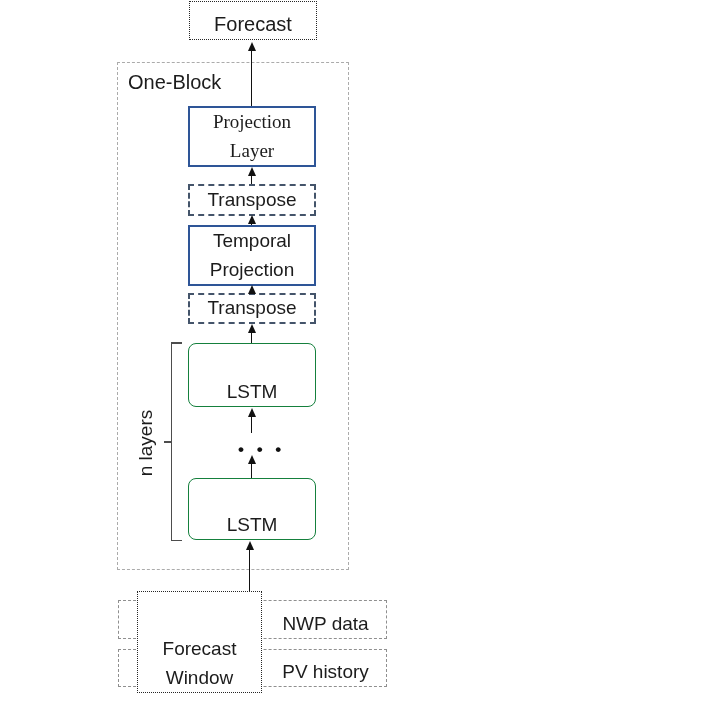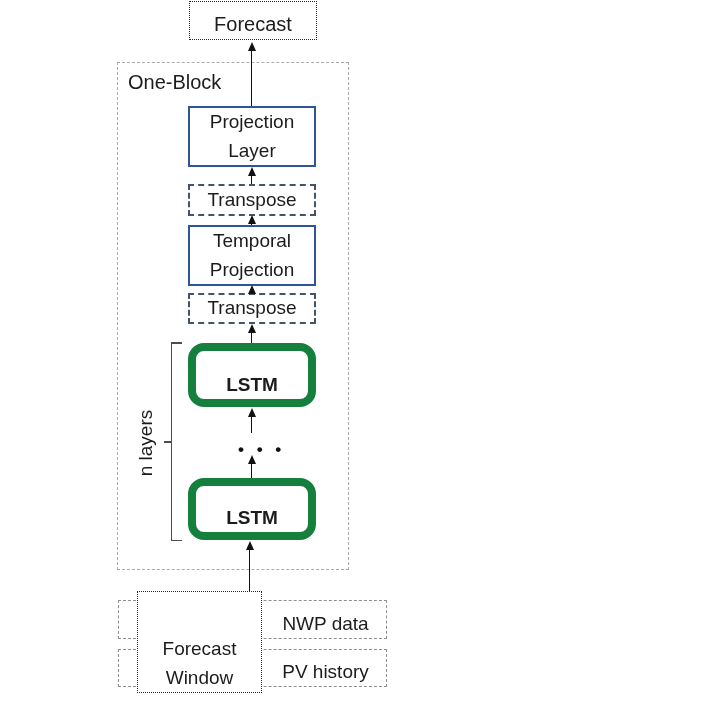--- a/index.html
+++ b/index.html
@@ -15,21 +15,21 @@
   
   .dotted{border:1.5px dotted #262626;}
   
   .oneblock{border:1px dashed #ababab;background:transparent;}
   .oneblock-label{font-size:20px;}
   
   .solidblue{border:2.5px solid #2e5597;}
   
   .dashslate{border:2px dashed #44546a;}
   
-  .lstm{border:8px solid #15803d;border-radius:16px;font-weight:bold;}
+  .lstm{border:1px solid #15803d;border-radius:8px;}
   
   .inputdash{border:1px dashed #8f8f8f;background:transparent;}
   
   .arrow{position:absolute;width:11px;display:flex;flex-direction:column;align-items:center;z-index:4;}
   .arrow .head{width:0;height:0;border-left:4.5px solid transparent;border-right:4.5px solid transparent;border-bottom:9px solid #111;}
   .arrow .line{width:1.4px;flex:1;background:#111;}
   
   .bracket{border-left:1.5px solid #4d4d4d;}
   .bracket .tick-top,.bracket .tick-bottom{position:absolute;left:0;width:10px;height:1.5px;background:#4d4d4d;}
   .bracket .tick-top{top:0;}
@@ -45,21 +45,21 @@
 </head>
 <body>
 
 <div class="abs box dotted" style="left:189px;top:1px;width:128px;height:39px;font-size:20px;">
   <span>Forecast</span>
 </div>
 
 <div class="abs oneblock" style="left:117px;top:62px;width:232px;height:508px;"></div>
 <div class="abs oneblock-label" style="left:128px;top:71px;">One-Block</div>
 
-<div class="abs box solidblue" style="left:188px;top:106px;width:128px;height:61px;padding:0 10px;">
+<div class="abs box solidblue" style="left:188px;top:106px;width:128px;height:61px;padding:0 10px;font-family:Liberation Serif, serif;">
   <span>Projection Layer</span>
 </div>
 
 <div class="abs box dashslate" style="left:188px;top:184px;width:128px;height:32px;">
   <span>Transpose</span>
 </div>
 
 <div class="abs box solidblue" style="left:188px;top:225px;width:128px;height:61px;padding:0 19px;">
   <span>Temporal Projection</span>
 </div>

